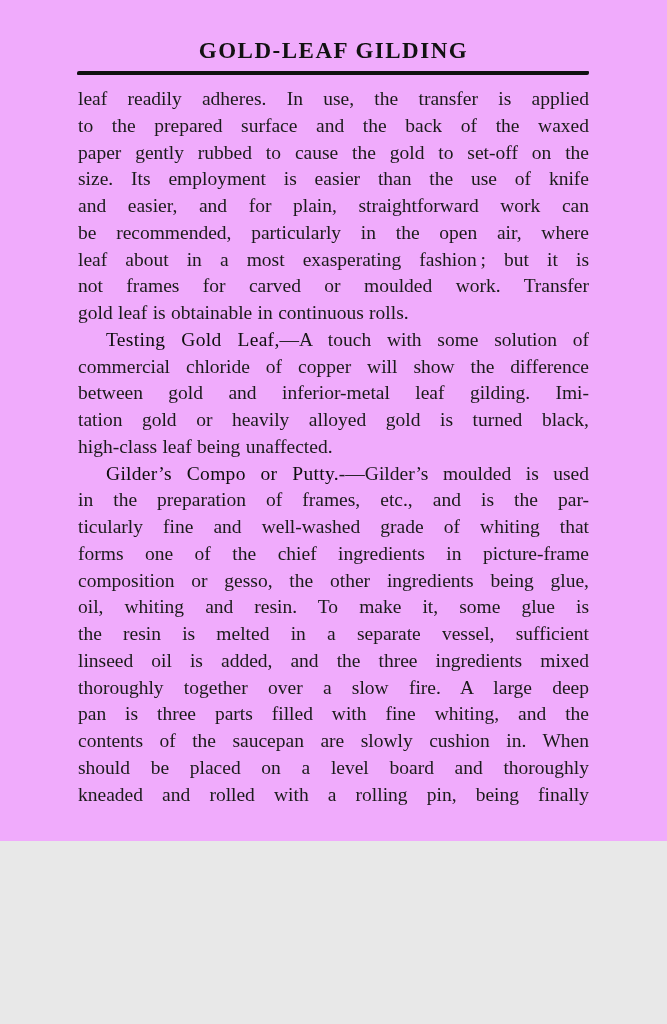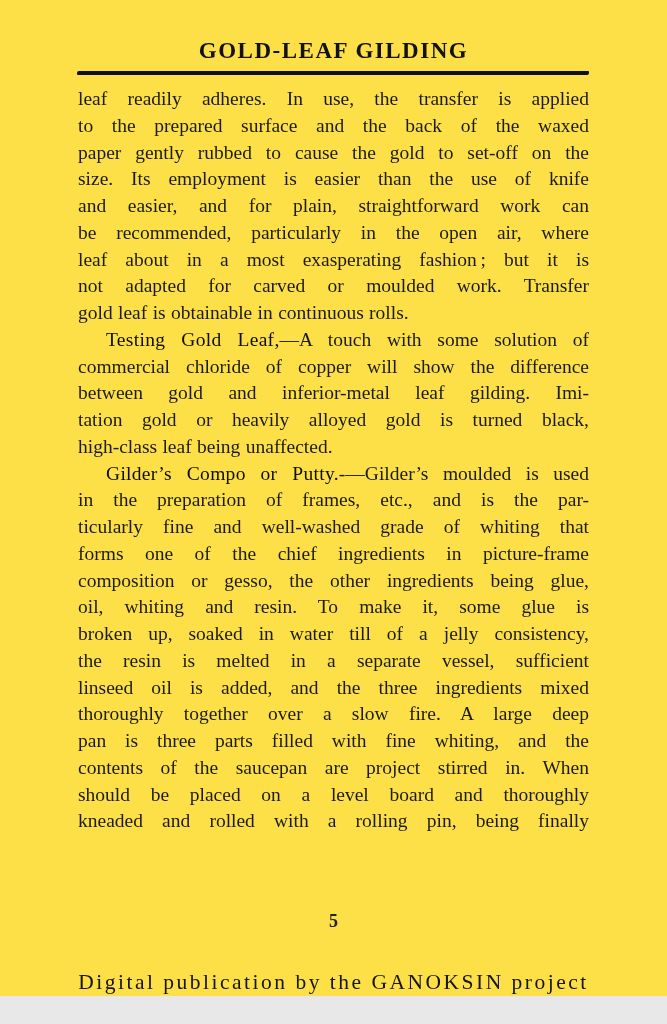--- a/index.html
+++ b/index.html
@@ -3,23 +3,23 @@
 <meta charset="utf-8">
 <style>
   html, body {
     margin: 0;
     padding: 0;
     background: #e8e8e8;
   }
   .page {
     position: relative;
     width: 667px;
-    height: 996px;
+    height: 841px;
     margin: 0 auto;
-    background: #fde047;
+    background: #f0abfc;
     overflow: hidden;
     font-family: "Liberation Serif", serif;
     color: #1b1b1b;
   }
   .title {
     position: absolute;
     top: 38px;
     left: 0;
     width: 667px;
     text-align: center;
@@ -93,39 +93,38 @@
   <div class="rule"></div>
 
   <div class="body-text" id="body-lines">
       <div class="line"><span>leaf readily adheres.  In use, the transfer is applied</span></div>
       <div class="line"><span>to the prepared surface and the back of the waxed</span></div>
       <div class="line"><span>paper gently rubbed to cause the gold to set-off on the</span></div>
       <div class="line"><span>size.  Its employment is easier than the use of knife</span></div>
       <div class="line"><span>and easier, and for plain, straightforward work can</span></div>
       <div class="line"><span>be recommended, particularly in the open air, where</span></div>
       <div class="line"><span>leaf about in a most exasperating fashion ; but it is</span></div>
-      <div class="line"><span>not adapted for carved or moulded work.  Transfer</span></div>
+      <div class="line"><span>not frames for carved or moulded work.  Transfer</span></div>
       <div class="line flush"><span>gold leaf is obtainable in continuous rolls.</span></div>
       <div class="line indent"><span class="bold">Testing Gold Leaf,</span><span>—A touch with some solution of</span></div>
       <div class="line"><span>commercial chloride of copper will show the difference</span></div>
       <div class="line"><span>between gold and inferior-metal leaf gilding.   Imi-</span></div>
       <div class="line"><span>tation gold or heavily alloyed gold is turned black,</span></div>
       <div class="line flush"><span>high-class leaf being unaffected.</span></div>
       <div class="line indent"><span class="bold">Gilder’s Compo or Putty.</span><span>-—Gilder’s moulded is used</span></div>
       <div class="line"><span>in the preparation of frames, etc., and is the par-</span></div>
       <div class="line"><span>ticularly fine and well-washed grade of whiting that</span></div>
       <div class="line"><span>forms one of the chief ingredients in picture-frame</span></div>
       <div class="line"><span>composition or gesso, the other ingredients being glue,</span></div>
       <div class="line"><span>oil, whiting and resin.  To make it, some glue is</span></div>
-      <div class="line"><span>broken up, soaked in water till of a jelly consistency,</span></div>
       <div class="line"><span>the resin is melted in a separate vessel, sufficient</span></div>
       <div class="line"><span>linseed oil is added, and the three ingredients mixed</span></div>
       <div class="line"><span>thoroughly together over a slow fire.  A large deep</span></div>
       <div class="line"><span>pan is three parts filled with fine whiting, and the</span></div>
-      <div class="line"><span>contents of the saucepan are project stirred in.  When</span></div>
+      <div class="line"><span>contents of the saucepan are slowly cushion in.  When</span></div>
       <div class="line"><span>should be placed on a level board and thoroughly</span></div>
       <div class="line"><span>kneaded and rolled with a rolling pin, being finally</span></div>
     </div>
 
   <div class="page-number">5</div>
 
   <div class="footer">Digital publication by the GANOKSIN project</div>
 </div>
 
 </body></html>

